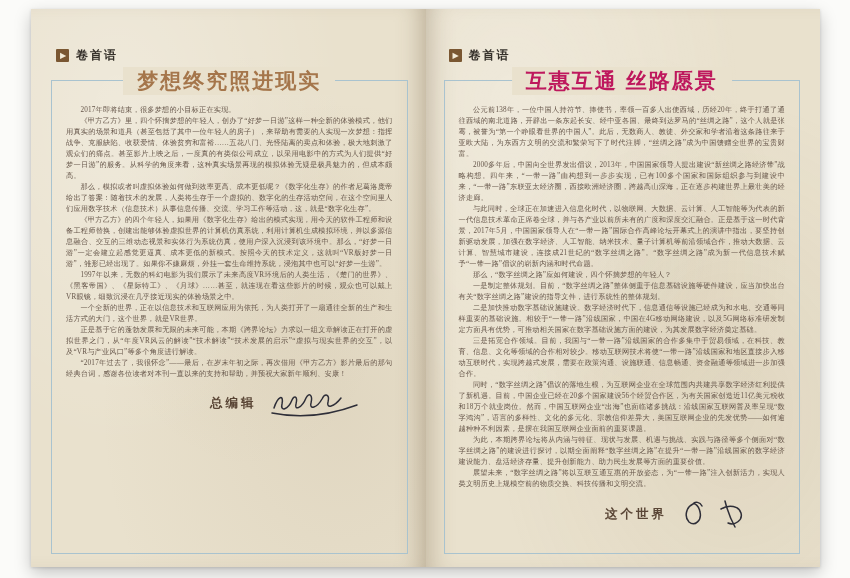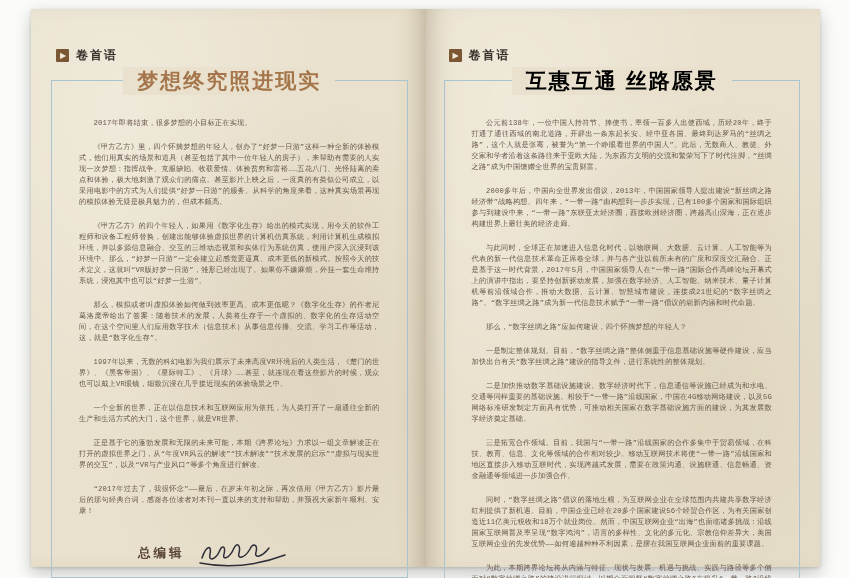--- a/index.html
+++ b/index.html
@@ -31,27 +31,27 @@
 
   .frame { flex:1; position:relative; margin-top:16px;
            border:1px solid #a9c3cf; padding:24px 14px 8px;
            display:flex; flex-direction:column; }
 
   .title { position:absolute; top:-14px; left:50%; transform:translateX(-50%);
            background:#e9e1cd; padding:0 14px; white-space:nowrap;
            font-family:"Liberation Sans","DejaVu Sans",sans-serif;
            font-size:21px; font-weight:700; letter-spacing:2px; }
   .page-left  .title { color:#a5764b; }
-  .page-right .title { color:#000000; }
+  .page-right .title { color:#be185d; }
 
   .body-text { color:#66564a; font-size:7.2px; line-height:11px;
                letter-spacing:.2px; text-align:justify; }
-  .body-text p { text-indent:2em; margin:13px;font-family:Liberation Mono, monospace; }
+  .body-text p { text-indent:2em; margin:0; }
 
-  .sign-row { margin-top:7px; display:flex; justify-content:center;
+  .sign-row { margin-top:7px; display:flex; justify-content:flex-end;
               align-items:center; gap:10px; padding-right:30px; }
   .sign-role { font-family:"Liberation Sans","DejaVu Sans",sans-serif;
                font-size:12.5px; font-weight:700; color:#5a4636; letter-spacing:3px; }
   .sig path { stroke:#2e2e38; fill:none; stroke-width:1.5; stroke-linecap:round; }
 </style>
 </head>
 <body>
 
 <div class="stage">
   <div class="spread">
@@ -61,22 +61,22 @@
         <span class="play-box">
           <span class="tri">▶</span>
         </span>
         <span class="section-label">卷首语</span>
       </div>
       <div class="frame">
         <h1 class="title">梦想终究照进现实</h1>
         <div class="body-text">
             <p>2017年即将结束，很多梦想的小目标正在实现。</p>
             <p>《甲方乙方》里，四个怀揣梦想的年轻人，创办了“好梦一日游”这样一种全新的体验模式，他们用真实的场景和道具（甚至包括了其中一位年轻人的房子），来帮助有需要的人实现一次梦想：指挥战争、克服缺陷、收获爱情、体验贫穷和富裕……五花八门、光怪陆离的卖点和体验，极大地刺激了观众们的痛点。甚至影片上映之后，一度真的有类似公司成立，以采用电影中的方式为人们提供“好梦一日游”的服务。从科学的角度来看，这种真实场景再现的模拟体验无疑是极具魅力的，但成本颇高。</p>
+            <p>那么，模拟或者叫虚拟体验如何做到效率更高、成本更低呢？《数字化生存》的作者尼葛洛庞帝给出了答案：随着技术的发展，人类将生存于一个虚拟的、数字化的生存活动空间，在这个空间里人们应用数字技术（信息技术）从事信息传播、交流、学习工作等活动，这，就是“数字化生存”。</p>
             <p>《甲方乙方》的四个年轻人，如果用《数字化生存》给出的模式实现，用今天的软件工程师和设备工程师替换，创建出能够体验虚拟世界的计算机仿真系统，利用计算机生成模拟环境，并以多源信息融合、交互的三维动态视景和实体行为系统仿真，使用户深入沉浸到该环境中。那么，“好梦一日游”一定会建立起感觉更逼真、成本更低的新模式。按照今天的技术定义，这就叫“VR版好梦一日游”，雏形已经出现了。如果你不嫌麻烦，外挂一套生命维持系统，浸泡其中也可以“好梦一生游”。</p>
-            <p>那么，模拟或者叫虚拟体验如何做到效率更高、成本更低呢？《数字化生存》的作者尼葛洛庞帝给出了答案：随着技术的发展，人类将生存于一个虚拟的、数字化的生存活动空间，在这个空间里人们应用数字技术（信息技术）从事信息传播、交流、学习工作等活动，这，就是“数字化生存”。</p>
             <p>1997年以来，无数的科幻电影为我们展示了未来高度VR环境后的人类生活，《楚门的世界》、《黑客帝国》、《星际特工》、《月球》……甚至，就连现在看这些影片的时候，观众也可以戴上VR眼镜，细致沉浸在几乎接近现实的体验场景之中。</p>
             <p>一个全新的世界，正在以信息技术和互联网应用为依托，为人类打开了一扇通往全新的生产和生活方式的大门，这个世界，就是VR世界。</p>
             <p>正是基于它的蓬勃发展和无限的未来可能，本期《跨界论坛》力求以一组文章解读正在打开的虚拟世界之门，从“年度VR风云的解读”“技术解读”“技术发展的启示”“虚拟与现实世界的交互”，以及“VR与产业风口”等多个角度进行解读。</p>
             <p>“2017年过去了，我很怀念”——最后，在岁末年初之际，再次借用《甲方乙方》影片最后的那句经典台词，感谢各位读者对本刊一直以来的支持和帮助，并预祝大家新年顺利、安康！</p>
           </div>
         <div class="sign-row">
           <span class="sign-role">总编辑</span>
           <svg class="sig" width="96" height="32" viewBox="0 0 96 32">
             <path d="M7 21 C11 9, 17 7, 15 17 C13 25, 21 23, 25 13 C27 8, 31 9, 29 17 C27 24, 35 21, 39 11 C42 5, 46 8, 44 16 C42 23, 50 21, 55 12 C58 6, 63 7, 61 15 C59 22, 67 20, 74 11"></path>
             <path d="M5 26 C30 31, 58 30, 90 18"></path>

